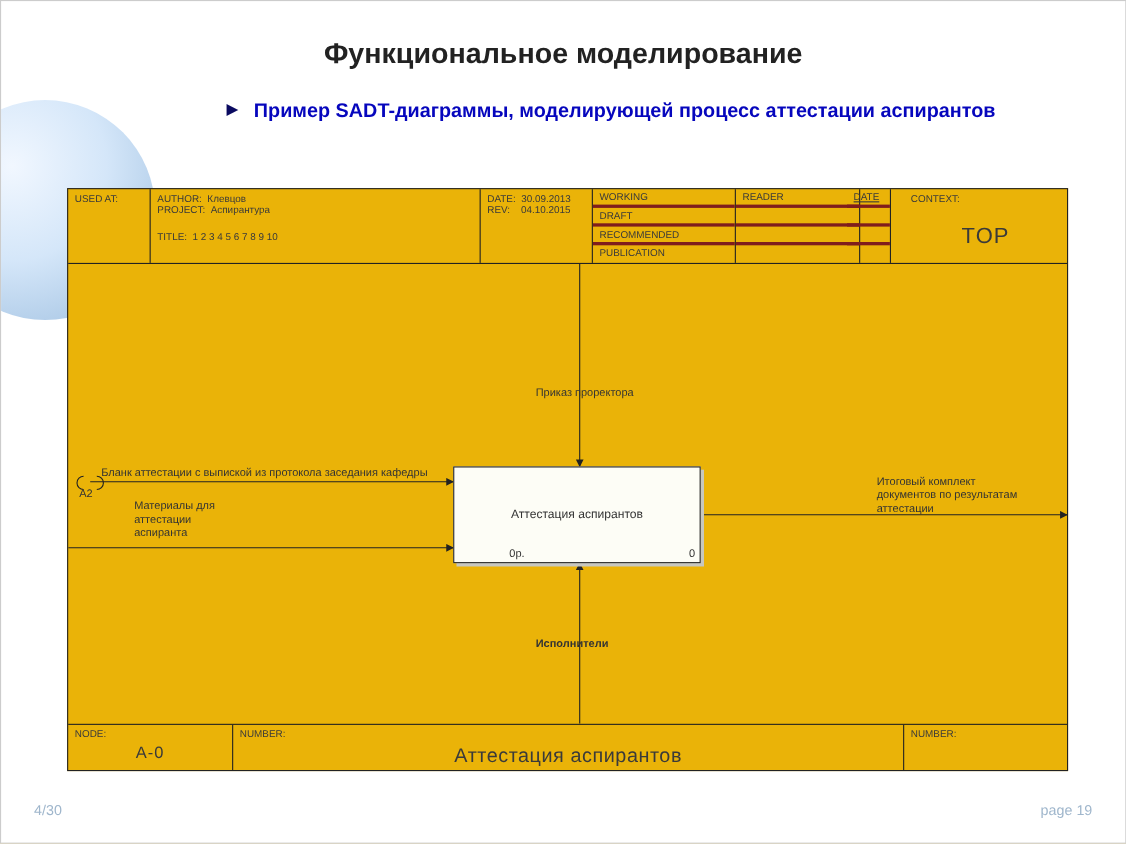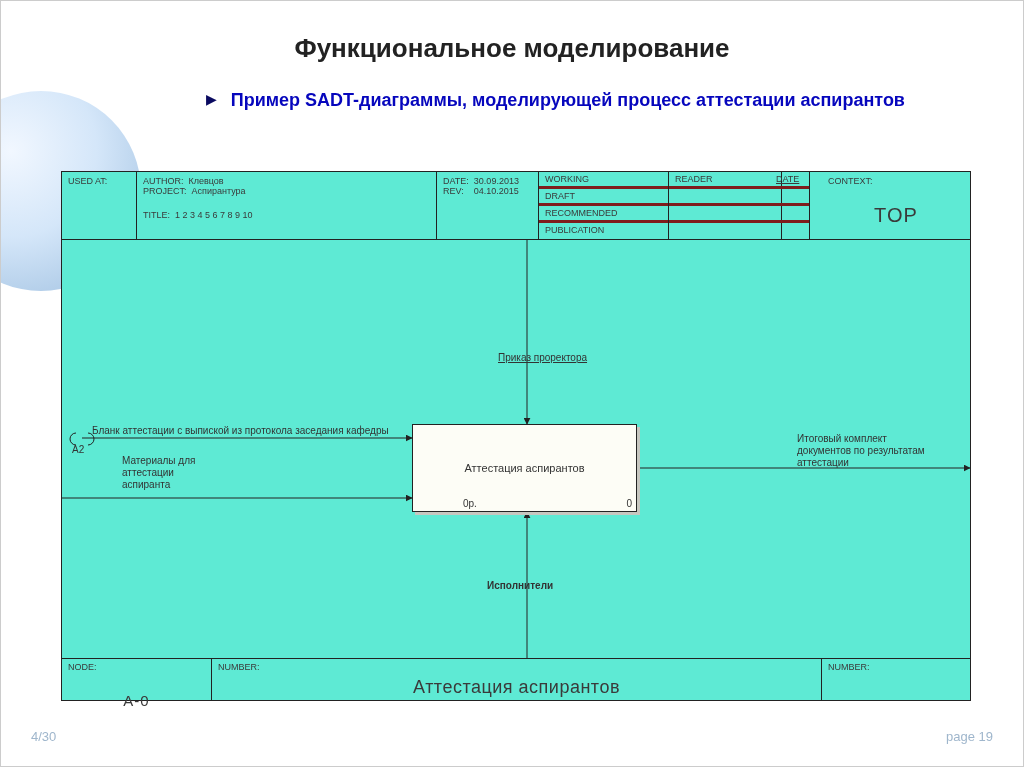--- a/index.html
+++ b/index.html
@@ -47,21 +47,21 @@
   .subtitle {
     font-size: 18px;
     font-weight: bold;
     color: #0606bd;
     line-height: 1.25;
   }
   .diagram-frame {
     position: absolute;
     left: 60px; top: 170px;
     width: 910px; height: 530px;
-    background: #5eead4;
+    background: #eab308;
     border: 1px solid #222;
     z-index: 1;
   }
   
   .hdr {
     position: absolute;
     left: 0; top: 0; right: 0;
     height: 68px;
     border-bottom: 1px solid #222;
     font-size: 9px;
@@ -88,21 +88,21 @@
     position: absolute;
     left:0; bottom:0; right:0;
     height: 42px;
     border-top: 1px solid #222;
     font-size: 9px; color:#3a3a3a;
   }
   .ftr .col { position:absolute; top:0; bottom:0; border-right:1px solid #222; padding:3px 6px;}
   .ftr .f1 { left:0; width:150px;}
   .ftr .f2 { left:150px; width:610px;}
   .ftr .f3 { left:760px; right:0; border-right:none;}
-  .node-big { text-align:center; font-size:15px; margin-top:20px; letter-spacing:1px;}
+  .node-big { text-align:center; font-size:15px; margin-top:4px; letter-spacing:1px;}
   .title-big { text-align:center; font-size:18px; margin-top:5px; letter-spacing:.5px;}
   
   .canvas {
     position:absolute; left:0; top:68px; right:0; bottom:42px;
   }
   .box {
     position:absolute;
     left: 350px; top: 184px;
     width: 225px; height: 88px;
     background:#fdfdf6;
@@ -190,21 +190,21 @@
 
       <line x1="465" y1="418" x2="465" y2="272" stroke="#222" stroke-width="1" marker-end="url(#ah)"></line>
     </svg>
 
     <div class="box">
       <span>Аттестация  аспирантов</span>
       <span class="op">0р.</span>
       <span class="zero">0</span>
     </div>
 
-    <div class="txt" style="left:436px; top:112px; width:100px;text-decoration:underline;">Приказ проректора</div>
+    <div class="txt" style="left:425px; top:112px; width:100px;">Приказ проректора</div>
     <div class="txt" style="left:30px; top:185px; width:310px;">Бланк аттестации с выпиской из протокола заседания кафедры</div>
     <div class="txt" style="left:10px; top:204px;">А2</div>
     <div class="txt" style="left:60px; top:215px; width:80px;">Материалы для аттестации аспиранта</div>
     <div class="txt" style="left:735px; top:193px; width:130px;">Итоговый комплект документов по результатам аттестации</div>
     <div class="txt" style="left:425px; top:340px;font-weight:bold;">Исполнители</div>
   </div>
 
   <div class="ftr">
     <div class="col f1">
       <span>NODE:</span>

